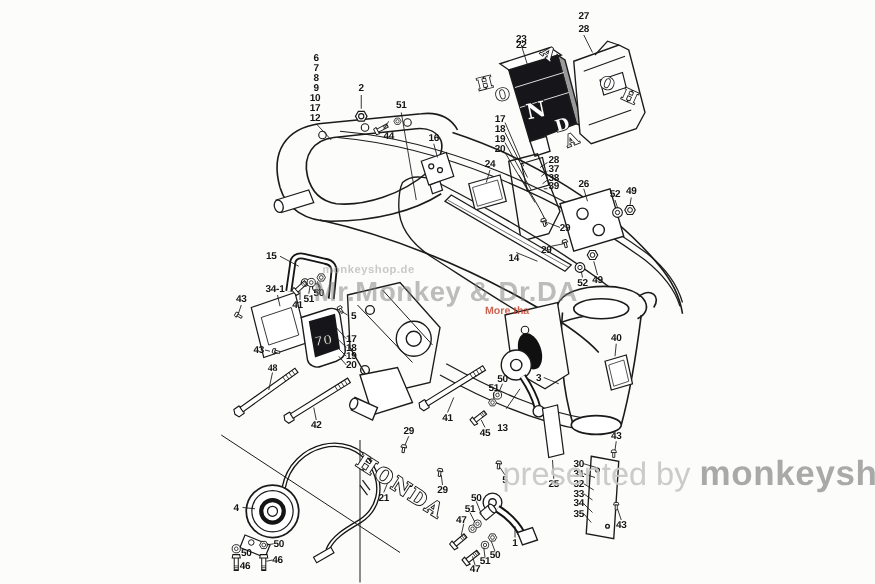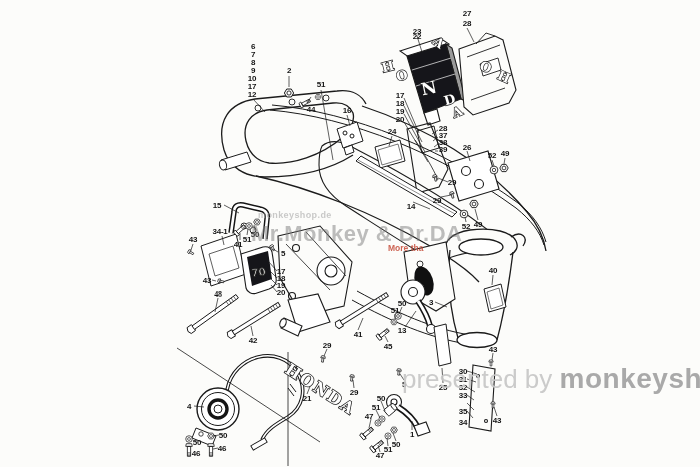--- a/index.html
+++ b/index.html
@@ -348,30 +348,30 @@
       <div class="plbl" style="left: 218px; top: 294px; font-family: Liberation Serif, serif;">48</div>
       <div class="plbl" style="left: 281px; top: 271px;">17</div>
       <div class="plbl" style="left: 281px; top: 278px;">18</div>
       <div class="plbl" style="left: 281px; top: 285px;">19</div>
       <div class="plbl" style="left: 281px; top: 292px;">20</div>
       <div class="plbl" style="left: 253px; top: 340px;">42</div>
       <div class="plbl" style="left: 358px; top: 334px;">41</div>
       <div class="plbl" style="left: 431px; top: 302px;">3</div>
       <div class="plbl" style="left: 402px; top: 303px;">50</div>
       <div class="plbl" style="left: 395px; top: 310px;">51</div>
-      <div class="plbl" style="left: 402px; top: 330px; text-align: right;">13</div>
+      <div class="plbl" style="left: 402px; top: 342px; text-align: right;">13</div>
       <div class="plbl" style="left: 388px; top: 346px;">45</div>
       <div class="plbl" style="left: 493px; top: 270px;">40</div>
       <div class="plbl" style="left: 493px; top: 349px;">43</div>
       <div class="plbl" style="left: 443px; top: 387px;">25</div>
       <div class="plbl" style="left: 463px; top: 371px;">30</div>
       <div class="plbl" style="left: 463px; top: 379px;">31</div>
       <div class="plbl" style="left: 463px; top: 387px;">32</div>
       <div class="plbl" style="left: 463px; top: 395px;">33</div>
-      <div class="plbl" style="left: 463px; top: 422px;">34</div>
+      <div class="plbl" style="left: 463px; top: 402px;">34</div>
       <div class="plbl" style="left: 463px; top: 411px;">35</div>
       <div class="plbl" style="left: 497px; top: 420px;">43</div>
       <div class="plbl" style="left: 327px; top: 345px;">29</div>
       <div class="plbl" style="left: 354px; top: 392px;">29</div>
       <div class="plbl" style="left: 404px; top: 384px;">5</div>
       <div class="plbl" style="left: 307px; top: 398px;">21</div>
       <div class="plbl" style="left: 189px; top: 406px;">4</div>
       <div class="plbl" style="left: 223px; top: 435px;">50</div>
       <div class="plbl" style="left: 222px; top: 448px;">46</div>
       <div class="plbl" style="left: 197px; top: 442px;">50</div>

